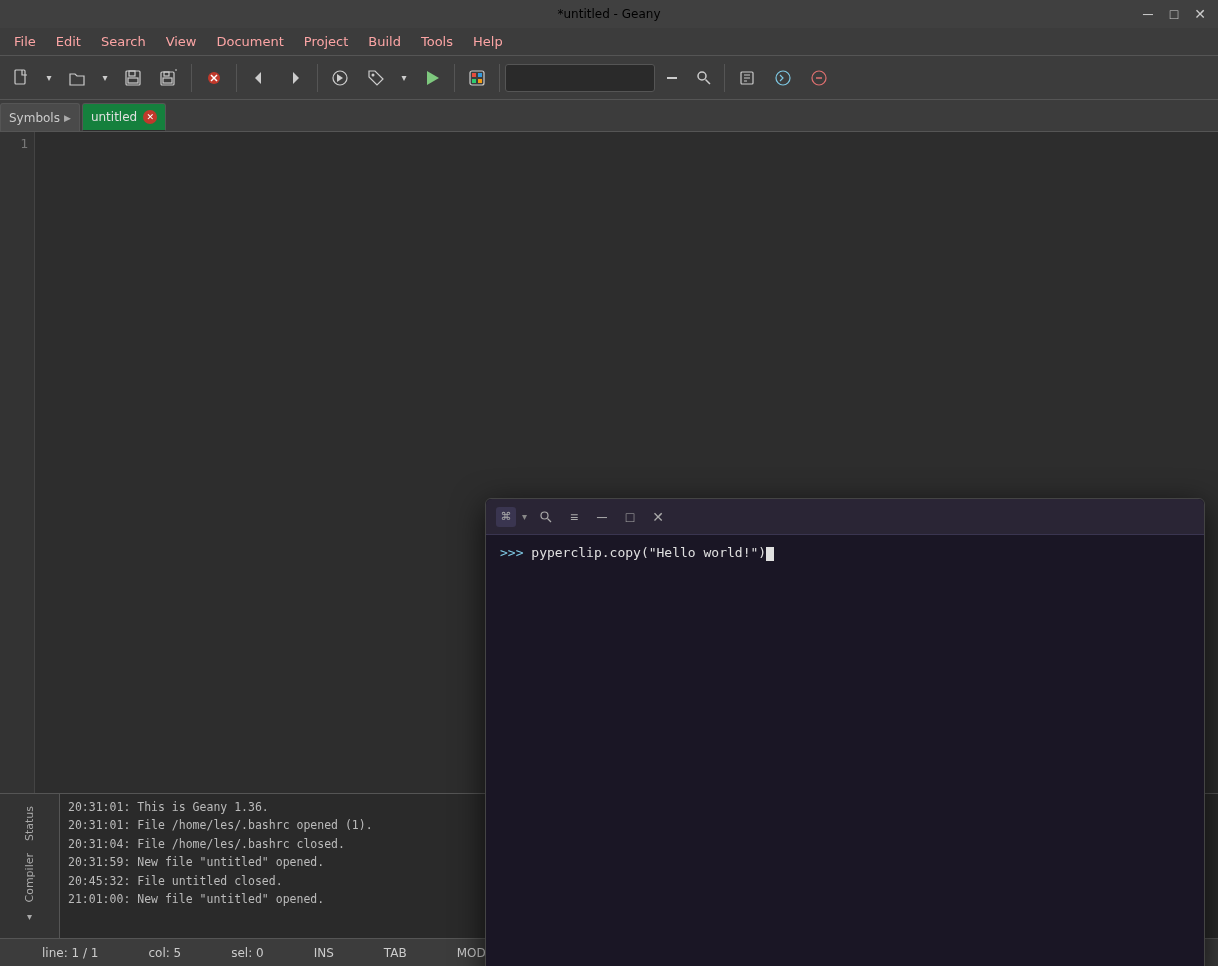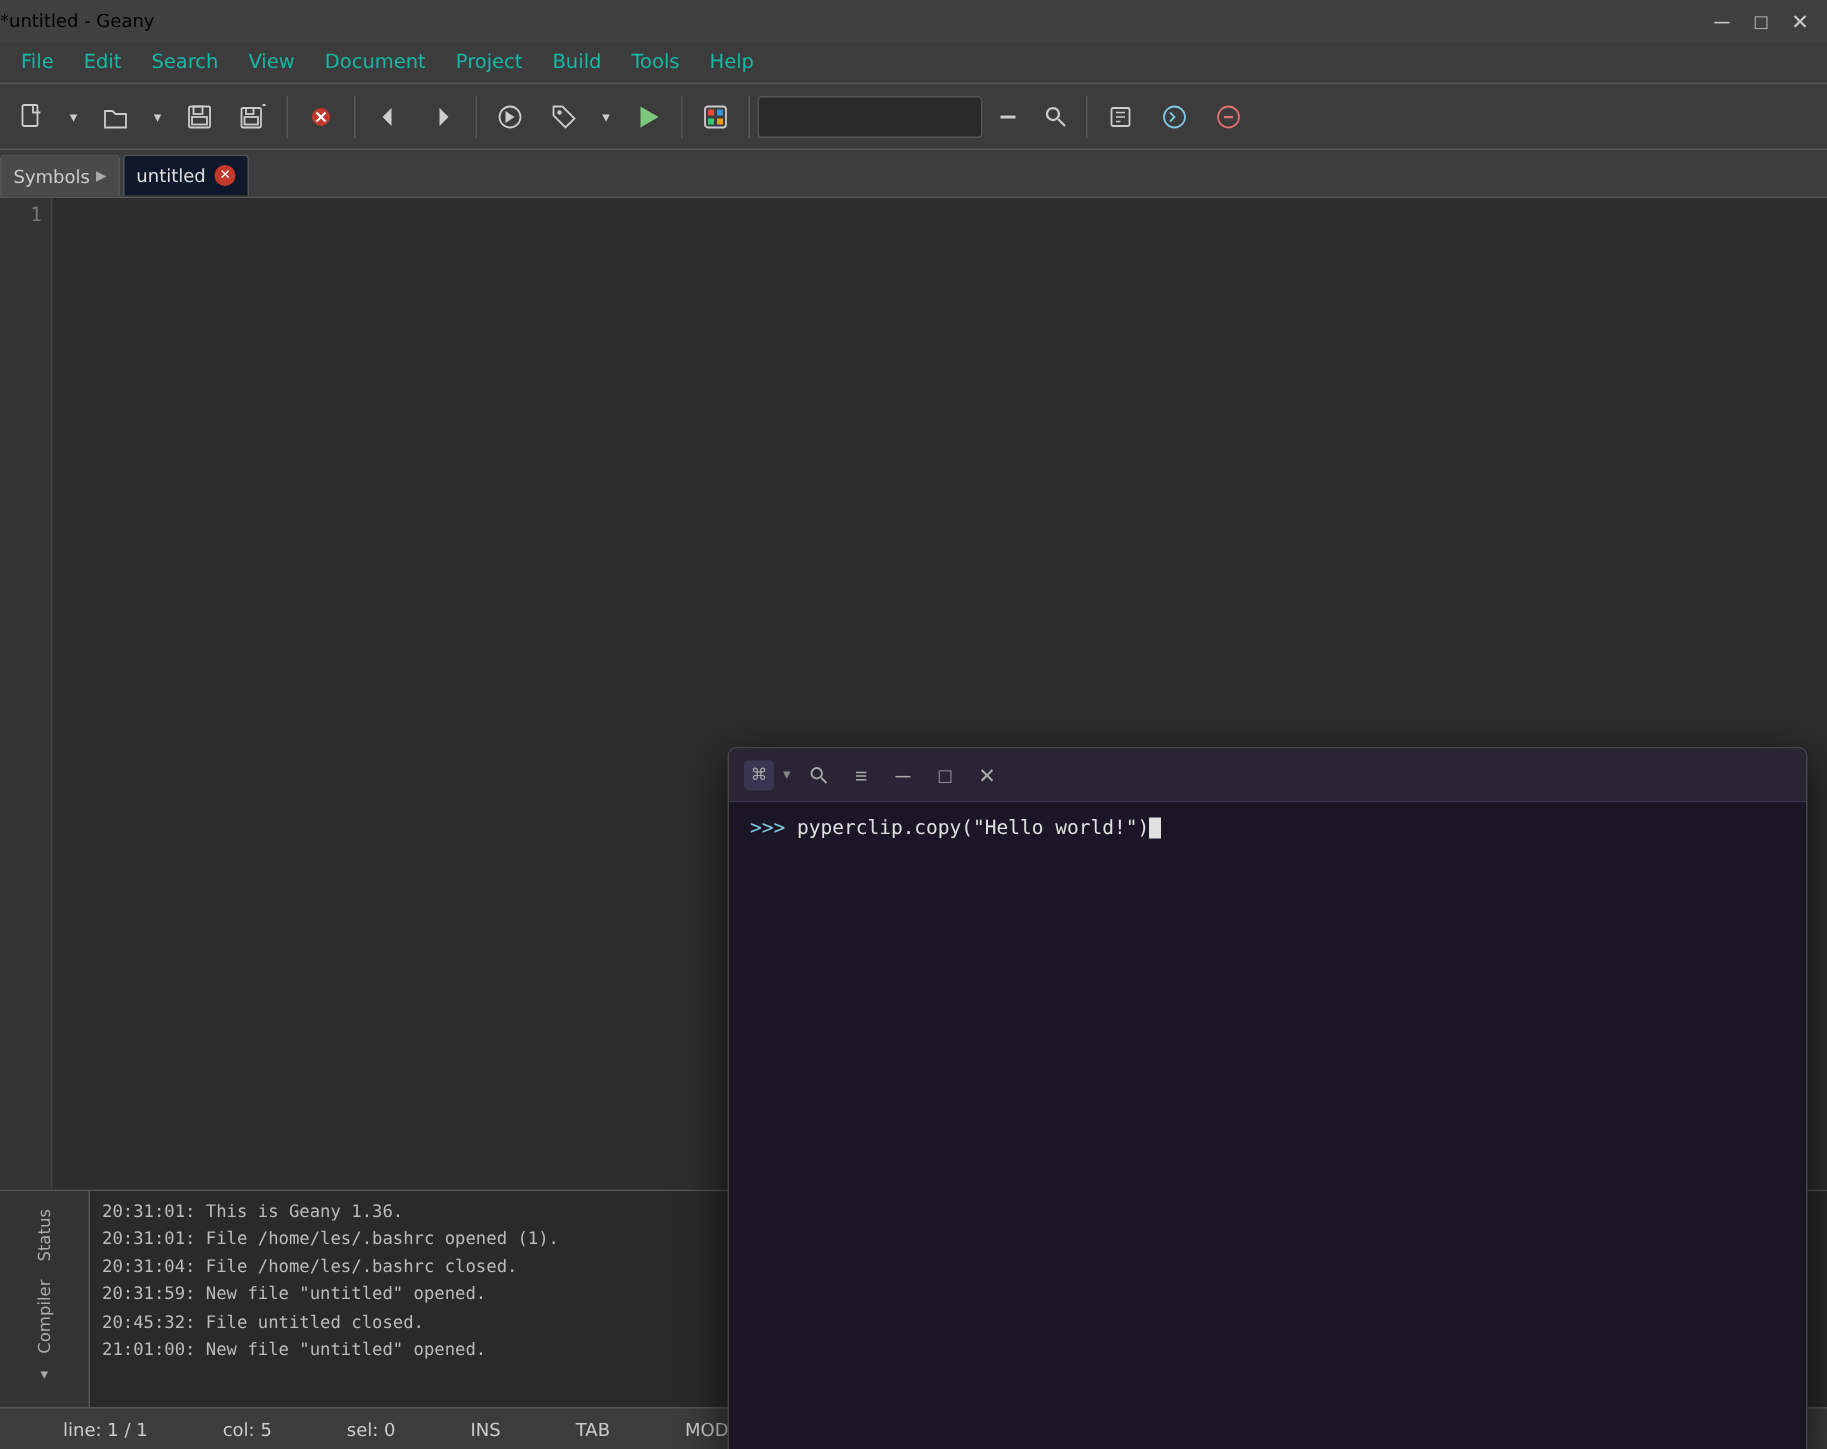--- a/index.html
+++ b/index.html
@@ -13,20 +13,21 @@
       position: relative;
     }
 
     
     #titlebar {
       width: 100%;
       height: 28px;
       background: #404040;
       display: flex;
       align-items: center;
+      justify-content: center;
       position: relative;
     }
     #titlebar-controls {
       position: absolute;
       right: 8px;
       top: 50%;
       transform: translateY(-50%);
       display: flex;
       gap: 6px;
     }
@@ -47,21 +48,21 @@
     #menubar {
       width: 100%;
       height: 28px;
       background: #3c3c3c;
       display: flex;
       align-items: center;
       padding: 0 4px;
       border-bottom: 1px solid #555;
     }
     .menu-item {
-      color: #14b8a6;
+      color: #fca5a5;
       padding: 3px 10px;
       font-size: 13px;
       cursor: pointer;
       border-radius: 3px;
     }
 
     
     #toolbar {
       width: 100%;
       height: 44px;
@@ -158,21 +159,21 @@
       font-size: 12px;
       cursor: pointer;
       gap: 4px;
     }
     #symbols-tab .arrow {
       font-size: 9px;
       color: #aaa;
     }
     #untitled-tab {
       height: 28px;
-      background: #0f172a;
+      background: #15803d;
       border: 1px solid #555;
       border-bottom: 1px solid #2d2d2d;
       border-radius: 3px 3px 0 0;
       display: flex;
       align-items: center;
       padding: 0 8px;
       color: #e0e0e0;
       font-size: 12px;
       cursor: pointer;
       gap: 6px;

